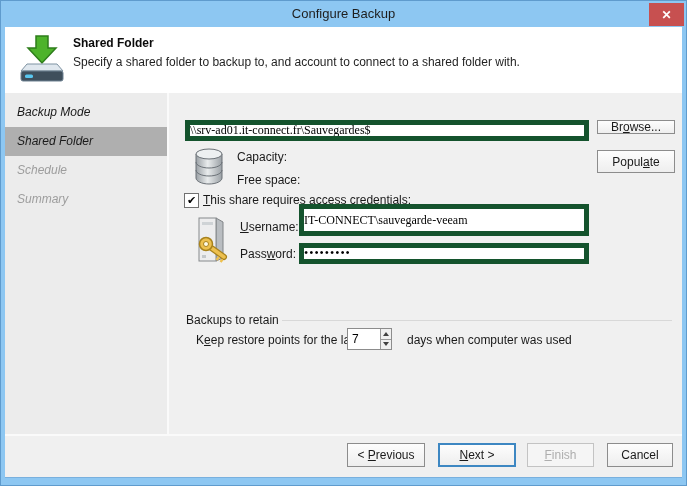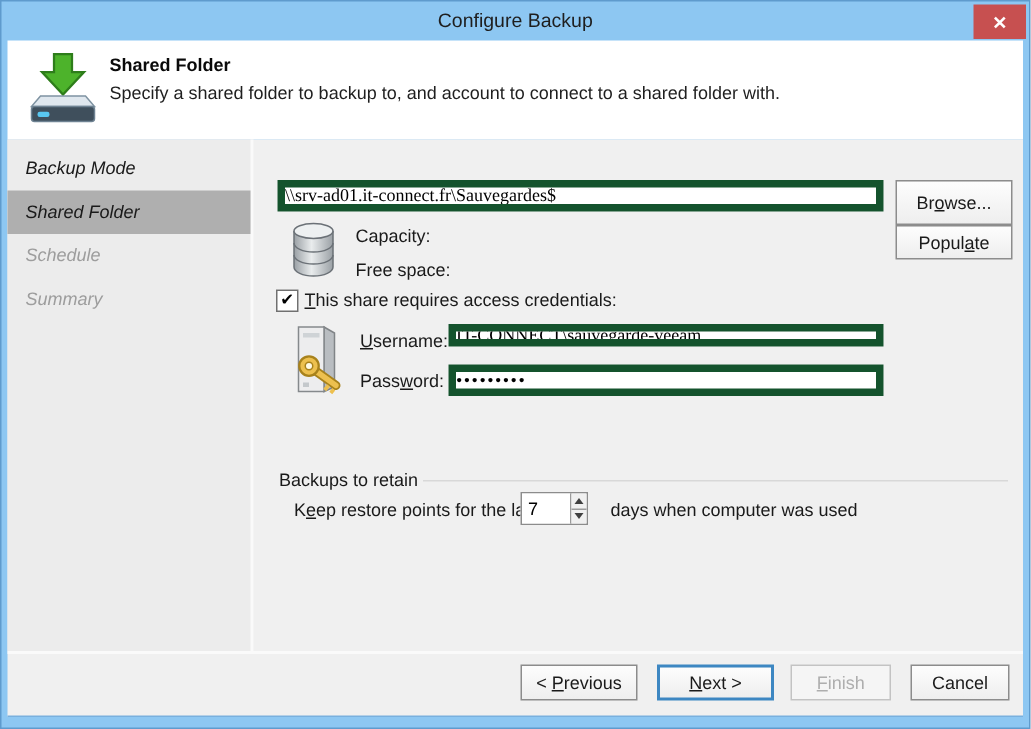--- a/index.html
+++ b/index.html
@@ -87,21 +87,21 @@
       <div class="side-item disabled">Schedule</div>
       <div class="side-item disabled">Summary</div>
     </div>
 
     <div class="main">
 
       <div class="lbl" style="left:15px;top:10px;margin-top:16px;"><span></span><span class="u">S</span><span>hared folder:</span></div>
 
       <input class="txt" style="left: 14px; top: 27px; width: 404px; height: 21px;" type="text" value="\\srv-ad01.it-connect.fr\Sauvegardes$">
 
-      <button class="btn" style="left:426px;top:27px;width:78px;height:30px;"><span>Br</span><span class="u">o</span><span>wse...</span></button>
+      <button class="btn" style="left:426px;top:27px;width:78px;height:14px;"><span>Br</span><span class="u">o</span><span>wse...</span></button>
 
       <button class="btn" style="left:426px;top:57px;width:78px;height:23px;"><span>Popul</span><span class="u">a</span><span>te</span></button>
 
       <svg class="icon" style="left:21px;top:53px;width:34px;height:40px;" viewBox="0 0 34 40">
         <defs>
           <linearGradient id="dbg" x1="0" y1="0" x2="1" y2="0">
             <stop offset="0" stop-color="#9aa0a5"></stop>
               <stop offset="0.45" stop-color="#e9eced"></stop>
               <stop offset="1" stop-color="#9aa0a5"></stop>
           </linearGradient>
@@ -126,21 +126,21 @@
         <rect x="9" y="7" width="11" height="3" fill="#cfd3d6"></rect>
         <rect x="9" y="40" width="4" height="3" fill="#c4c8cb"></rect>
         <path d="M17 32 L31 42" stroke="#a8821c" stroke-width="6" stroke-linecap="round"></path>
         <path d="M17 32 L31 42" stroke="#edc04f" stroke-width="3.5" stroke-linecap="round"></path>
         <path d="M26 42 l-2.5 3 M29.5 44.5 l-2 2.5" stroke="#edc04f" stroke-width="2.5"></path>
         <circle cx="13" cy="29" r="6.5" fill="#edc04f" stroke="#a8821c" stroke-width="1.5"></circle>
         <circle cx="13" cy="29" r="2.5" fill="#fffbe8" stroke="#a8821c"></circle>
       </svg>
 
       <div class="lbl" style="left:69px;top:127px;"><span></span><span class="u">U</span><span>sername:</span></div>
-      <input class="txt" style="left: 128px; top: 123px; width: 290px; height: 15px;" type="text" value="IT-CONNECT\sauvegarde-veeam">
+      <input class="txt" style="left: 128px; top: 111px; width: 290px; height: 32px;" type="text" value="IT-CONNECT\sauvegarde-veeam">
 
       <div class="lbl" style="left:69px;top:154px;"><span>Pass</span><span class="u">w</span><span>ord:</span></div>
       <input class="txt" style="left: 128px; top: 150px; width: 290px; height: 21px; letter-spacing: 1px;" type="text" value="•••••••••">
 
       <div class="lbl" style="left:15px;top:220px;">Backups to retain</div>
       <div class="group-line" style="left:111px;top:227px;width:390px;"></div>
 
       <div class="lbl" style="left:25px;top:240px;"><span>K</span><span class="u">e</span><span>ep restore points for the last</span></div>
 
       <div class="spin" style="left:176px;top:235px;width:45px;height:22px;">

